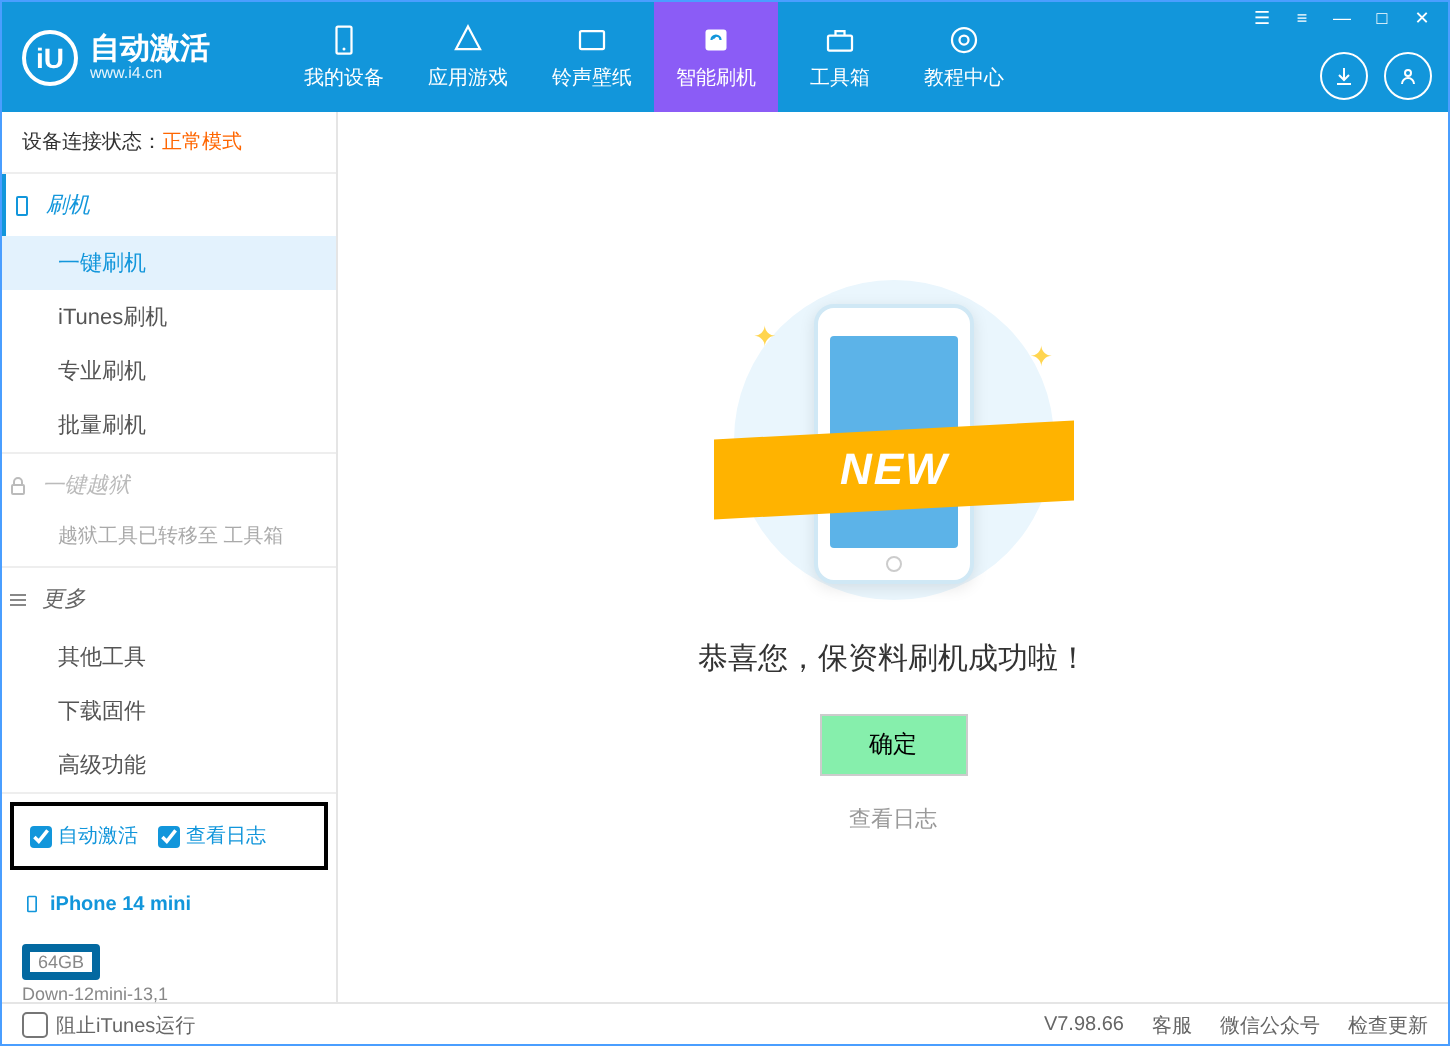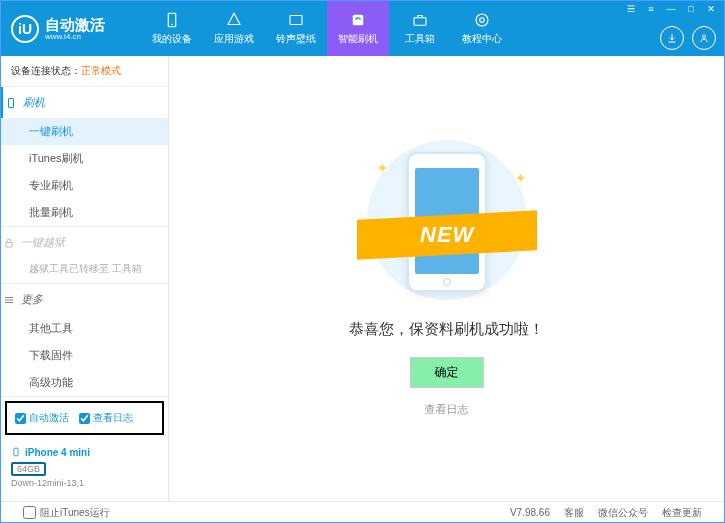--- a/index.html
+++ b/index.html
@@ -31,39 +31,39 @@
 .side-item.active { background: #e3f2fd; color: #1296db; }
 .side-note { padding: 4px 10px 8px 28px; color: #aaa; font-size: 10px; line-height: 1.3; }
 .side-locked { color: #bbb; }
 
 .options-row { padding: 8px; border: 2px solid #000000; margin: 4px; display: flex; gap: 10px; font-size: 10px; }
 .opt { display: flex; align-items: center; gap: 3px; color: #1296db; cursor: pointer; }
 .opt input { accent-color: #1296db; width: 11px; height: 11px; }
 
 .device-info { padding: 6px 10px; font-size: 10px; }
 .device-name { color: #1296db; font-weight: bold; display: flex; align-items: center; gap: 4px; }
-.device-badge { display: inline-block; border: 2px solid #0369a1; border-radius: 2px; padding: 0 4px; font-size: 9px; color: #888; margin-top: 3px; }
+.device-badge { display: inline-block; border: 4px solid #0369a1; border-radius: 2px; padding: 0 4px; font-size: 9px; color: #888; margin-top: 13px; }
 .device-sub { color: #888; font-size: 9px; margin-top: 2px; }
 
 .main { flex: 1; display: flex; flex-direction: column; align-items: center; justify-content: center; position: relative; }
 .illus { width: 200px; height: 160px; position: relative; margin-bottom: 20px; }
 .circle-bg { width: 160px; height: 160px; background: #eaf6fd; border-radius: 50%; position: absolute; left: 20px; top: 0; }
 .phone { position: absolute; left: 60px; top: 12px; width: 80px; height: 140px; background: #fff; border-radius: 10px; border: 2px solid #d0e8f5; box-shadow: 0 2px 8px rgba(0,0,0,0.1); }
 .phone-screen { position: absolute; left: 6px; right: 6px; top: 14px; bottom: 16px; background: #5cb3e8; border-radius: 2px; }
 .phone-home { position: absolute; bottom: 4px; left: 50%; transform: translateX(-50%); width: 8px; height: 8px; border: 1px solid #ccc; border-radius: 50%; }
 .ribbon { position: absolute; left: 10px; top: 75px; width: 180px; height: 40px; background: #ffb300; transform: skewY(-3deg); display: flex; align-items: center; justify-content: center; }
 .ribbon::before, .ribbon::after { content: ''; position: absolute; width: 0; height: 0; border: 14px solid transparent; }
 .ribbon-text { color: #fff; font-weight: 900; font-size: 22px; font-style: italic; letter-spacing: 1px; transform: skewY(3deg); }
 .sparkle { position: absolute; color: #ffd54f; font-size: 14px; }
 
 .success-text { font-size: 15px; color: #333; margin-bottom: 18px; }
 .confirm-btn { padding: 6px 24px; border: 1px solid #ccc; background: #86efac; font-size: 12px; cursor: pointer; margin-bottom: 14px; }
 .log-link { font-size: 11px; color: #999; cursor: pointer; }
 
-.footer { height: 22px; border-top: 1px solid #e5e5e5; display: flex; align-items: center; padding: 0 22px; font-size: 10px; color: #666; }
+.footer { height: 22px; border-top: 1px solid #e5e5e5; display: flex; align-items: center; padding: 0 10px; font-size: 10px; color: #666; }
 .footer-left { display: flex; align-items: center; gap: 4px; }
 .footer-right { margin-left: auto; display: flex; gap: 14px; align-items: center; }
 .footer-link { cursor: pointer; }
 </style>
 </head>
 <body>
 
 <div class="header">
   <div class="logo-area">
     <div class="logo-circle">iU</div>
@@ -189,21 +189,21 @@
         <input type="checkbox" checked="" style="">
         <span>查看日志</span>
       </label>
     </div>
 
     <div class="device-info">
       <div class="device-name">
         <svg width="10" height="14" viewBox="0 0 24 24">
             <rect x="7" y="3" width="10" height="18" rx="1" fill="none" stroke="#1296db" stroke-width="2"></rect>
           </svg>
-        <span>iPhone 4 mini</span>
+        <span>iPhone 14 mini</span>
       </div>
       <span class="device-badge">64GB</span>
       <div class="device-sub">Down-12mini-13,1</div>
     </div>
   </div>
 
   <div class="main">
     <div class="illus">
       <div class="circle-bg"></div>
       <span class="sparkle" style="left:30px;top:20px">✦</span>

